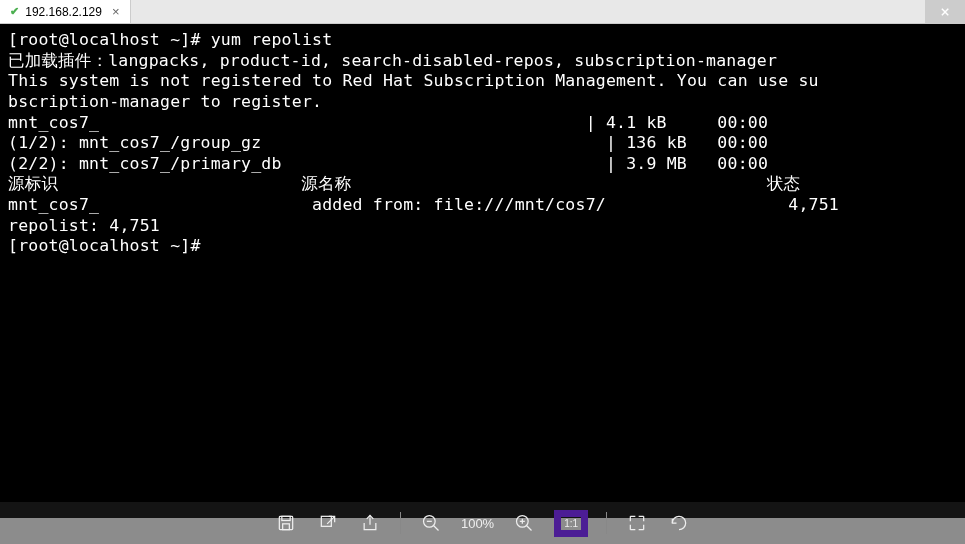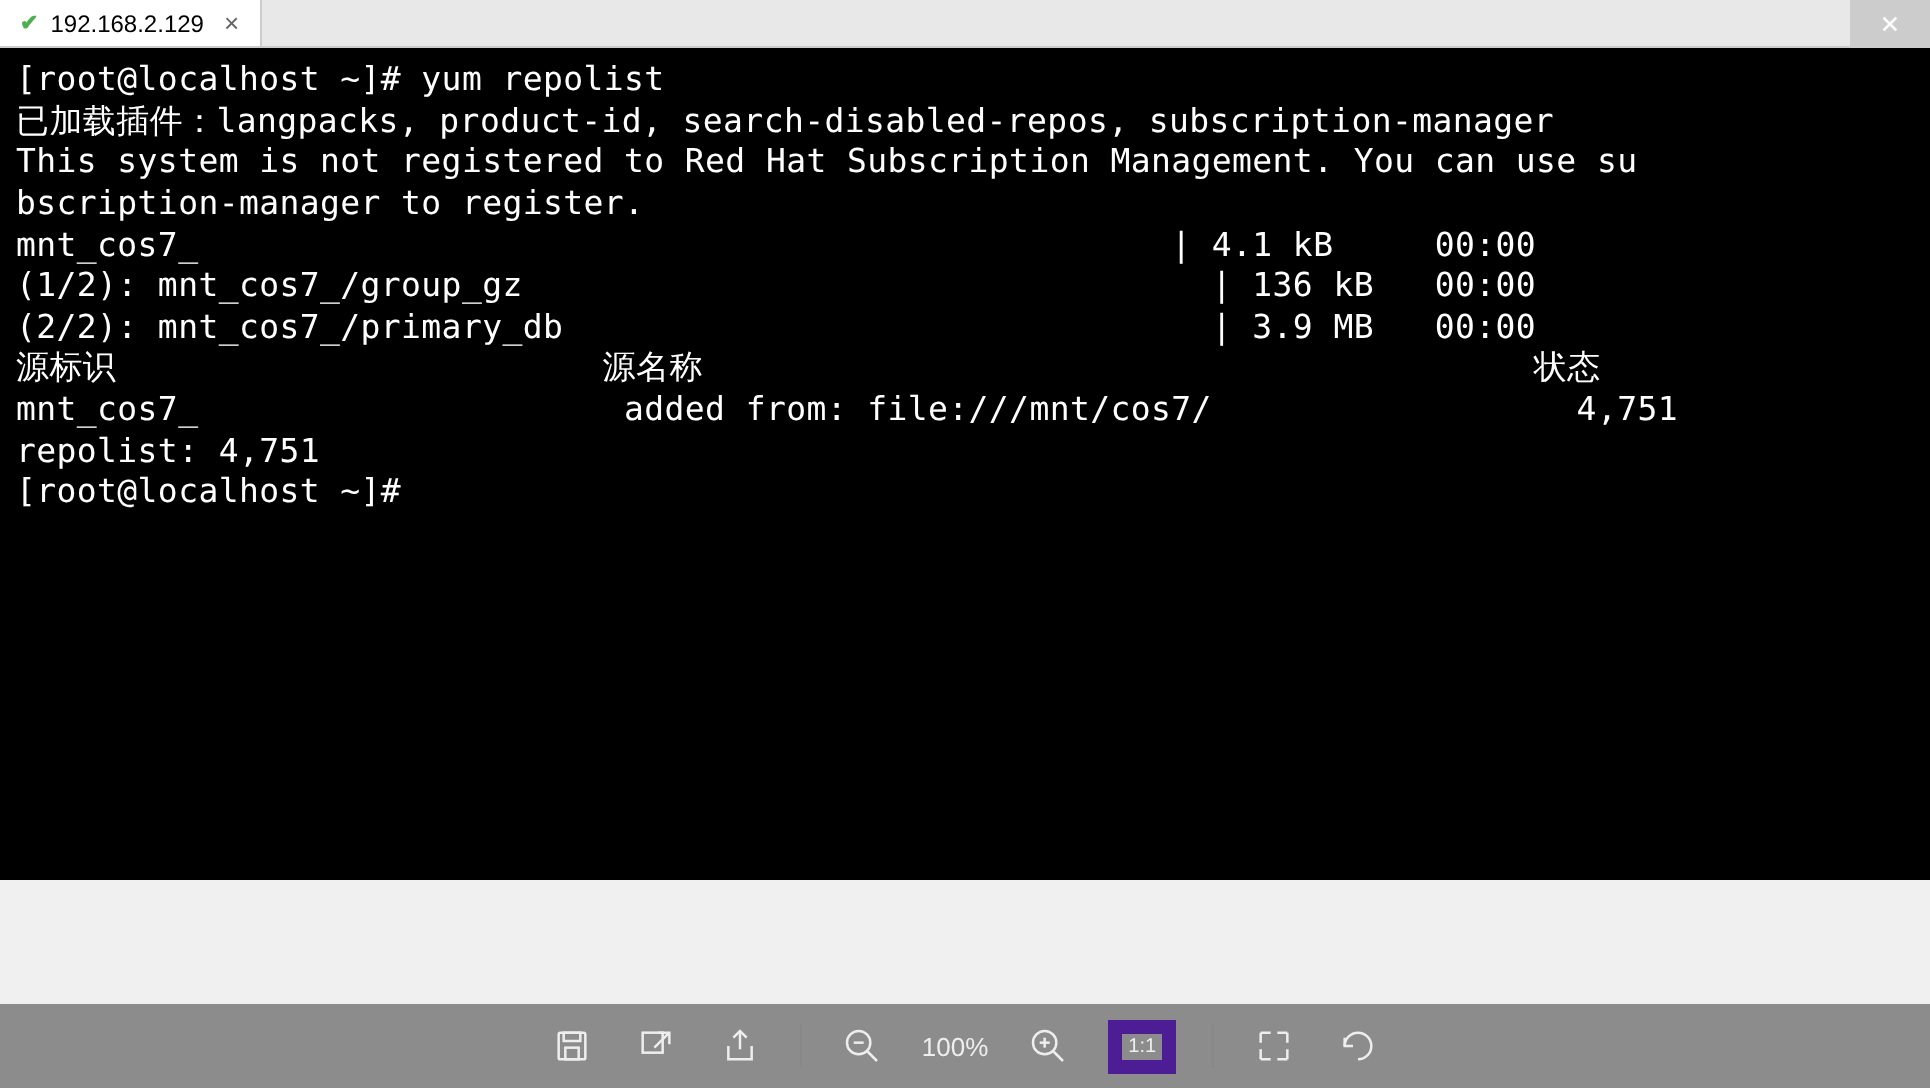--- a/index.html
+++ b/index.html
@@ -46,21 +46,21 @@
       align-items: center;
       justify-content: center;
       background: #ccc;
       color: #fff;
       font-size: 16px;
       cursor: pointer;
     }
     .terminal {
       background: #000;
       color: #fff;
-      height: 416px;
+      height: 494px;
       padding: 6px 8px;
       font-size: 16.5px;
       line-height: 1.25;
       white-space: pre;
       overflow: hidden;
       font-family: "Consolas", "Monaco", monospace;
       letter-spacing: 0.2px;
     }
     .toolbar {
       position: absolute;

